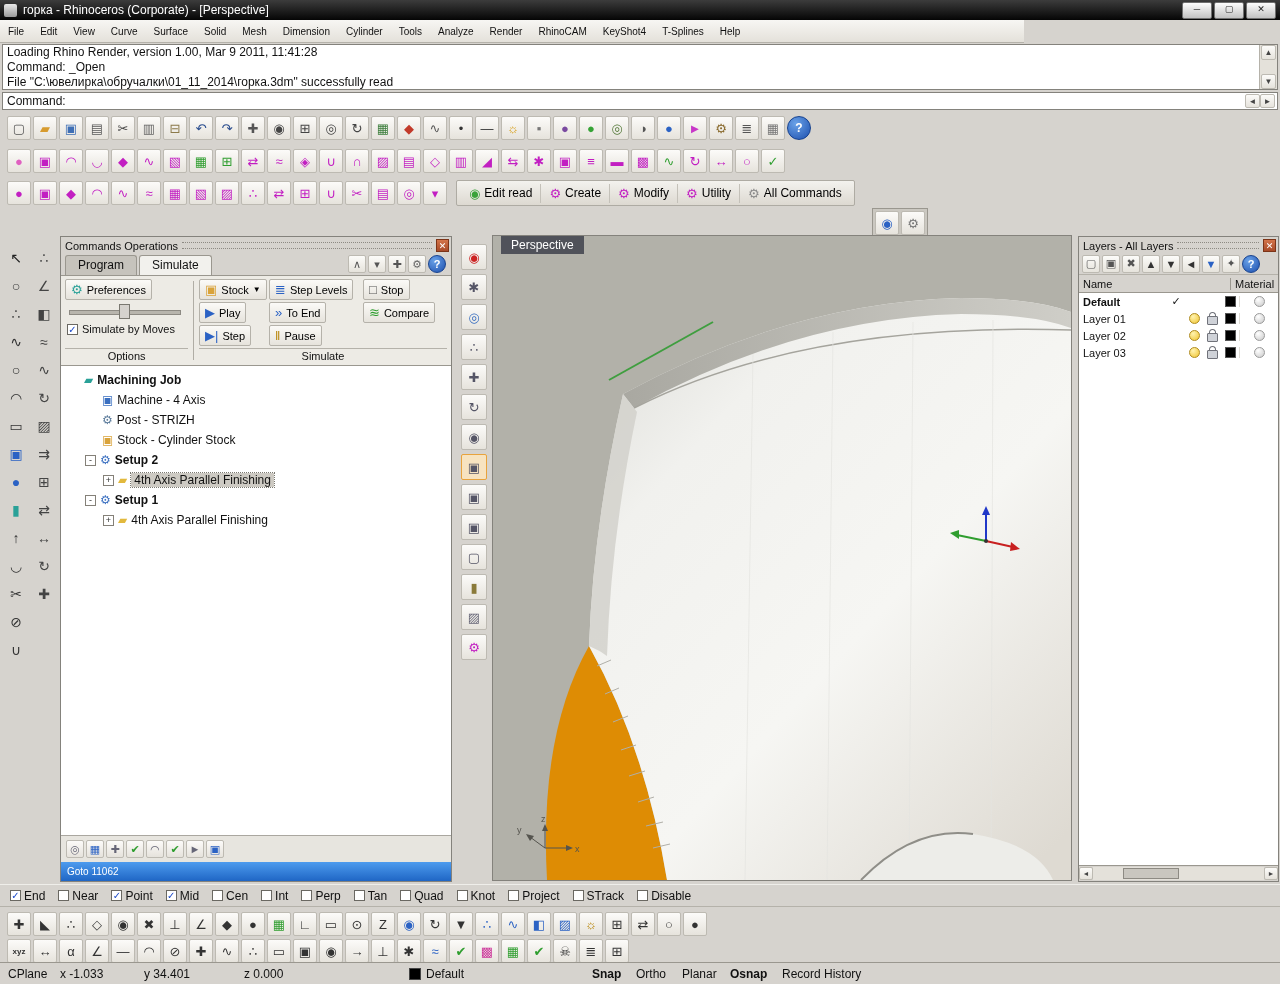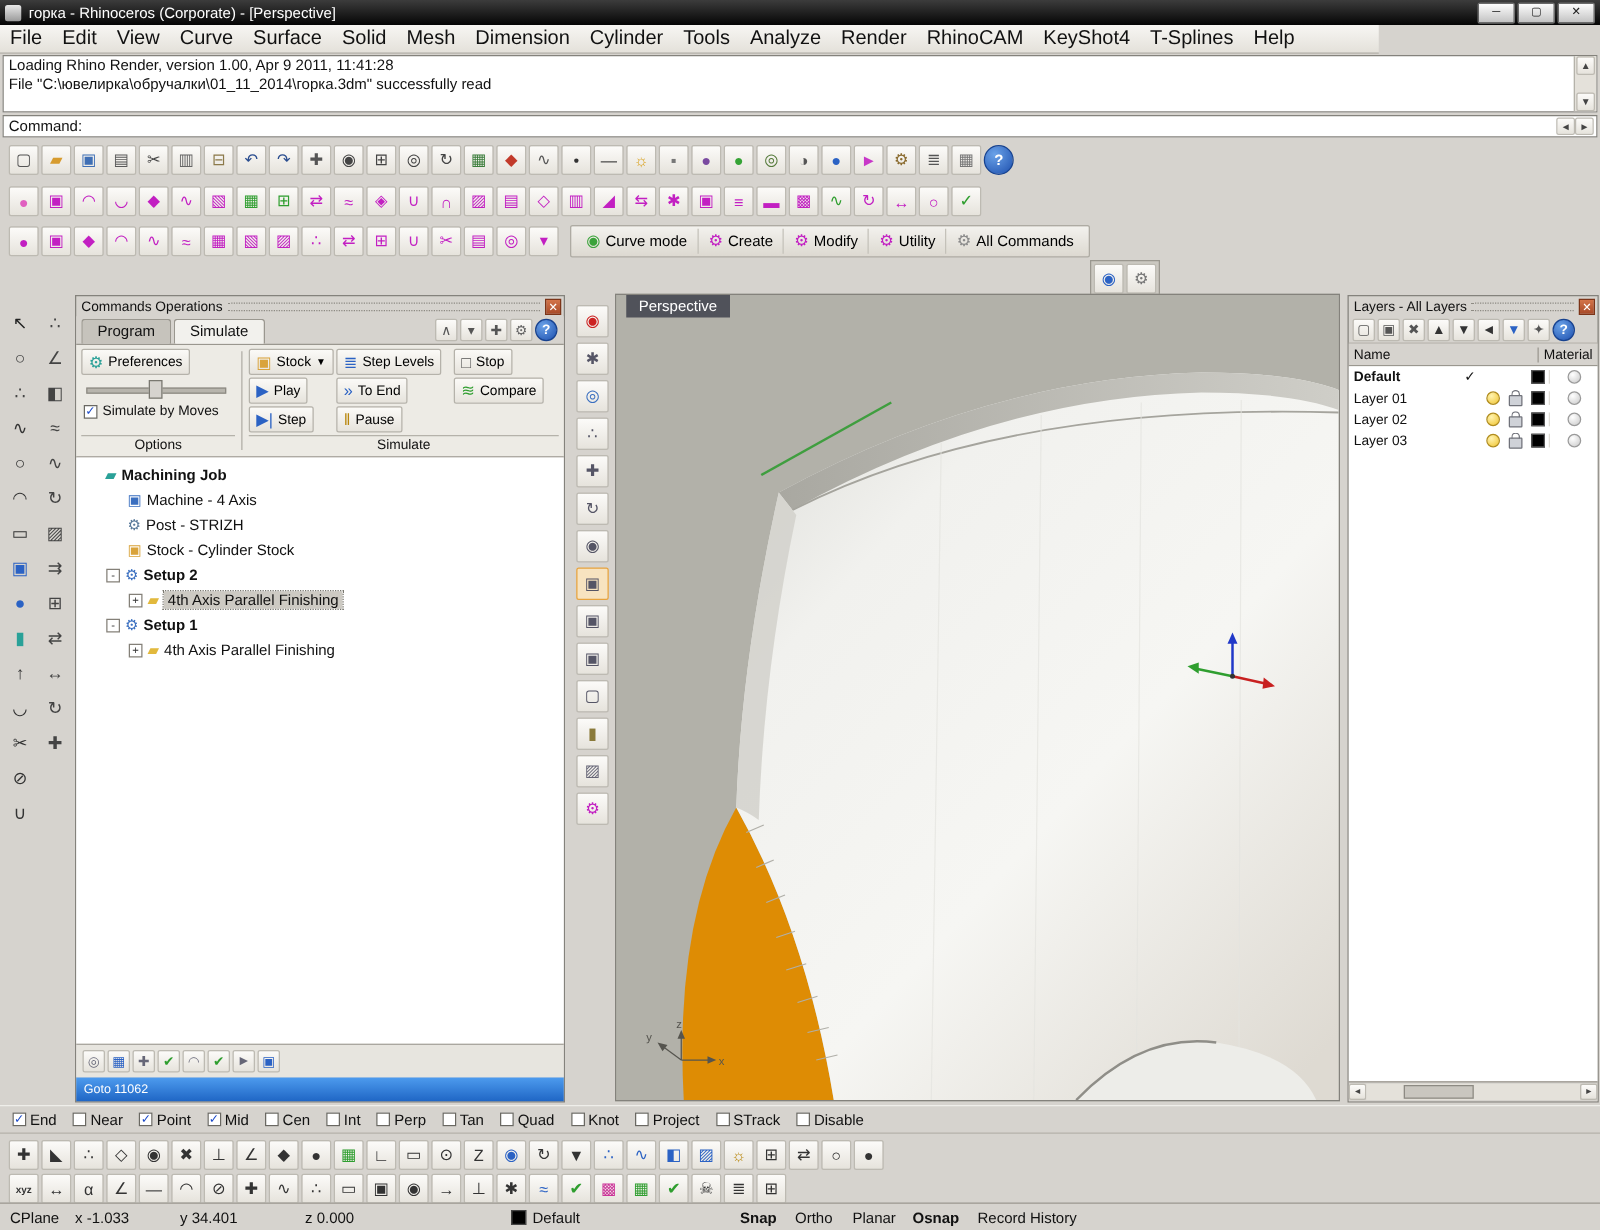--- a/index.html
+++ b/index.html
@@ -7,22 +7,22 @@
        font-family:"Liberation Sans","DejaVu Sans",sans-serif;font-size:11px;color:#111}
   
   #titlebar{position:absolute;top:0;left:0;width:1280px;height:20px;
     background:linear-gradient(#3c3c3c,#050505);color:#fff;display:flex;align-items:center;
     padding:0 4px;box-sizing:border-box;font-size:12px}
   #app-icon{width:13px;height:13px;background:linear-gradient(#e8e8e8,#9a9a9a);border-radius:2px;margin-right:6px}
   #win-controls{margin-left:auto;display:flex;gap:2px}
   .winbtn{width:28px;height:15px;background:linear-gradient(#fdfdfd,#c2c2c2);border:1px solid #6f6f6f;
     font-size:9px;line-height:13px;text-align:center;color:#222;border-radius:2px}
   
-  #menubar{position:absolute;top:20px;left:0;width:1103px;height:23px;display:flex;align-items:center;
-    background:linear-gradient(#f7f6f3,#e4e1da);border-bottom:1px solid #b5b2aa;box-sizing:border-box;font-size:16px}
+  #menubar{position:absolute;top:20px;left:0;width:1024px;height:23px;display:flex;align-items:center;
+    background:linear-gradient(#f7f6f3,#e4e1da);border-bottom:1px solid #b5b2aa;box-sizing:border-box;font-size:10px}
   .menu-item{padding:3px 8px}
   
   #cmd-history{position:absolute;top:44px;left:2px;width:1276px;height:46px;background:#fff;
     border:1px solid #84827c;box-sizing:border-box;font-size:12px;line-height:15px;padding:0 4px}
   #hist-scroll{position:absolute;right:0;top:0;bottom:0;width:17px;background:#e4e1da;border-left:1px solid #b5b2aa;
     display:flex;flex-direction:column;justify-content:space-between;align-items:center}
   #hist-scroll .icon{width:15px;height:15px;font-size:8px;margin:0}
   #cmd-prompt{position:absolute;top:92px;left:2px;width:1276px;height:18px;background:#fff;border:1px solid #84827c;
     box-sizing:border-box;font-size:12px;display:flex;align-items:center;padding:0 4px}
   #prompt-arrows{position:absolute;right:2px;top:1px;display:flex}
@@ -154,21 +154,22 @@
     <span class="menu-item">Analyze</span>
     <span class="menu-item">Render</span>
     <span class="menu-item">RhinoCAM</span>
     <span class="menu-item">KeyShot4</span>
     <span class="menu-item">T-Splines</span>
     <span class="menu-item">Help</span>
   </div>
 
 <div id="cmd-history">
   <div id="hist-lines">
-      <div>Loading Rhino Render, version 1.00, Apr  9 2011, 11:41:28</div>
+      <div>Loading Rhino Render, version 1.00, Mar  9 2011, 11:41:28</div>
+      <div>Command: _Open</div>
       <div>File "C:\ювелирка\обручалки\01_11_2014\горка.3dm" successfully read</div>
     </div>
   <div id="hist-scroll">
       <span class="icon" style="color: rgb(68, 68, 68);">▲</span>
       <span class="icon" style="color: rgb(68, 68, 68);">▼</span>
     </div>
 </div>
 
 <div id="cmd-prompt">
   <span>Command:</span>
@@ -259,21 +260,21 @@
       <span class="icon" style="color: rgb(194, 31, 194);">⊞</span>
       <span class="icon" style="color: rgb(194, 31, 194);">∪</span>
       <span class="icon" style="color: rgb(194, 31, 194);">✂</span>
       <span class="icon" style="color: rgb(194, 31, 194);">▤</span>
       <span class="icon" style="color: rgb(194, 31, 194);">◎</span>
       <span class="icon" style="color: rgb(194, 31, 194);">▾</span>
     </span>
   <div id="rc-bar">
       <button class="rcbtn">
         <span class="gi" style="color: rgb(58, 163, 58);">◉</span>
-        <span>Curve mode</span>
+        <span>Edit read</span>
       </button>
       <button class="rcbtn">
         <span class="gi" style="color: rgb(194, 31, 194);">⚙</span>
         <span>Create</span>
       </button>
       <button class="rcbtn">
         <span class="gi" style="color: rgb(194, 31, 194);">⚙</span>
         <span>Modify</span>
       </button>
       <button class="rcbtn">

